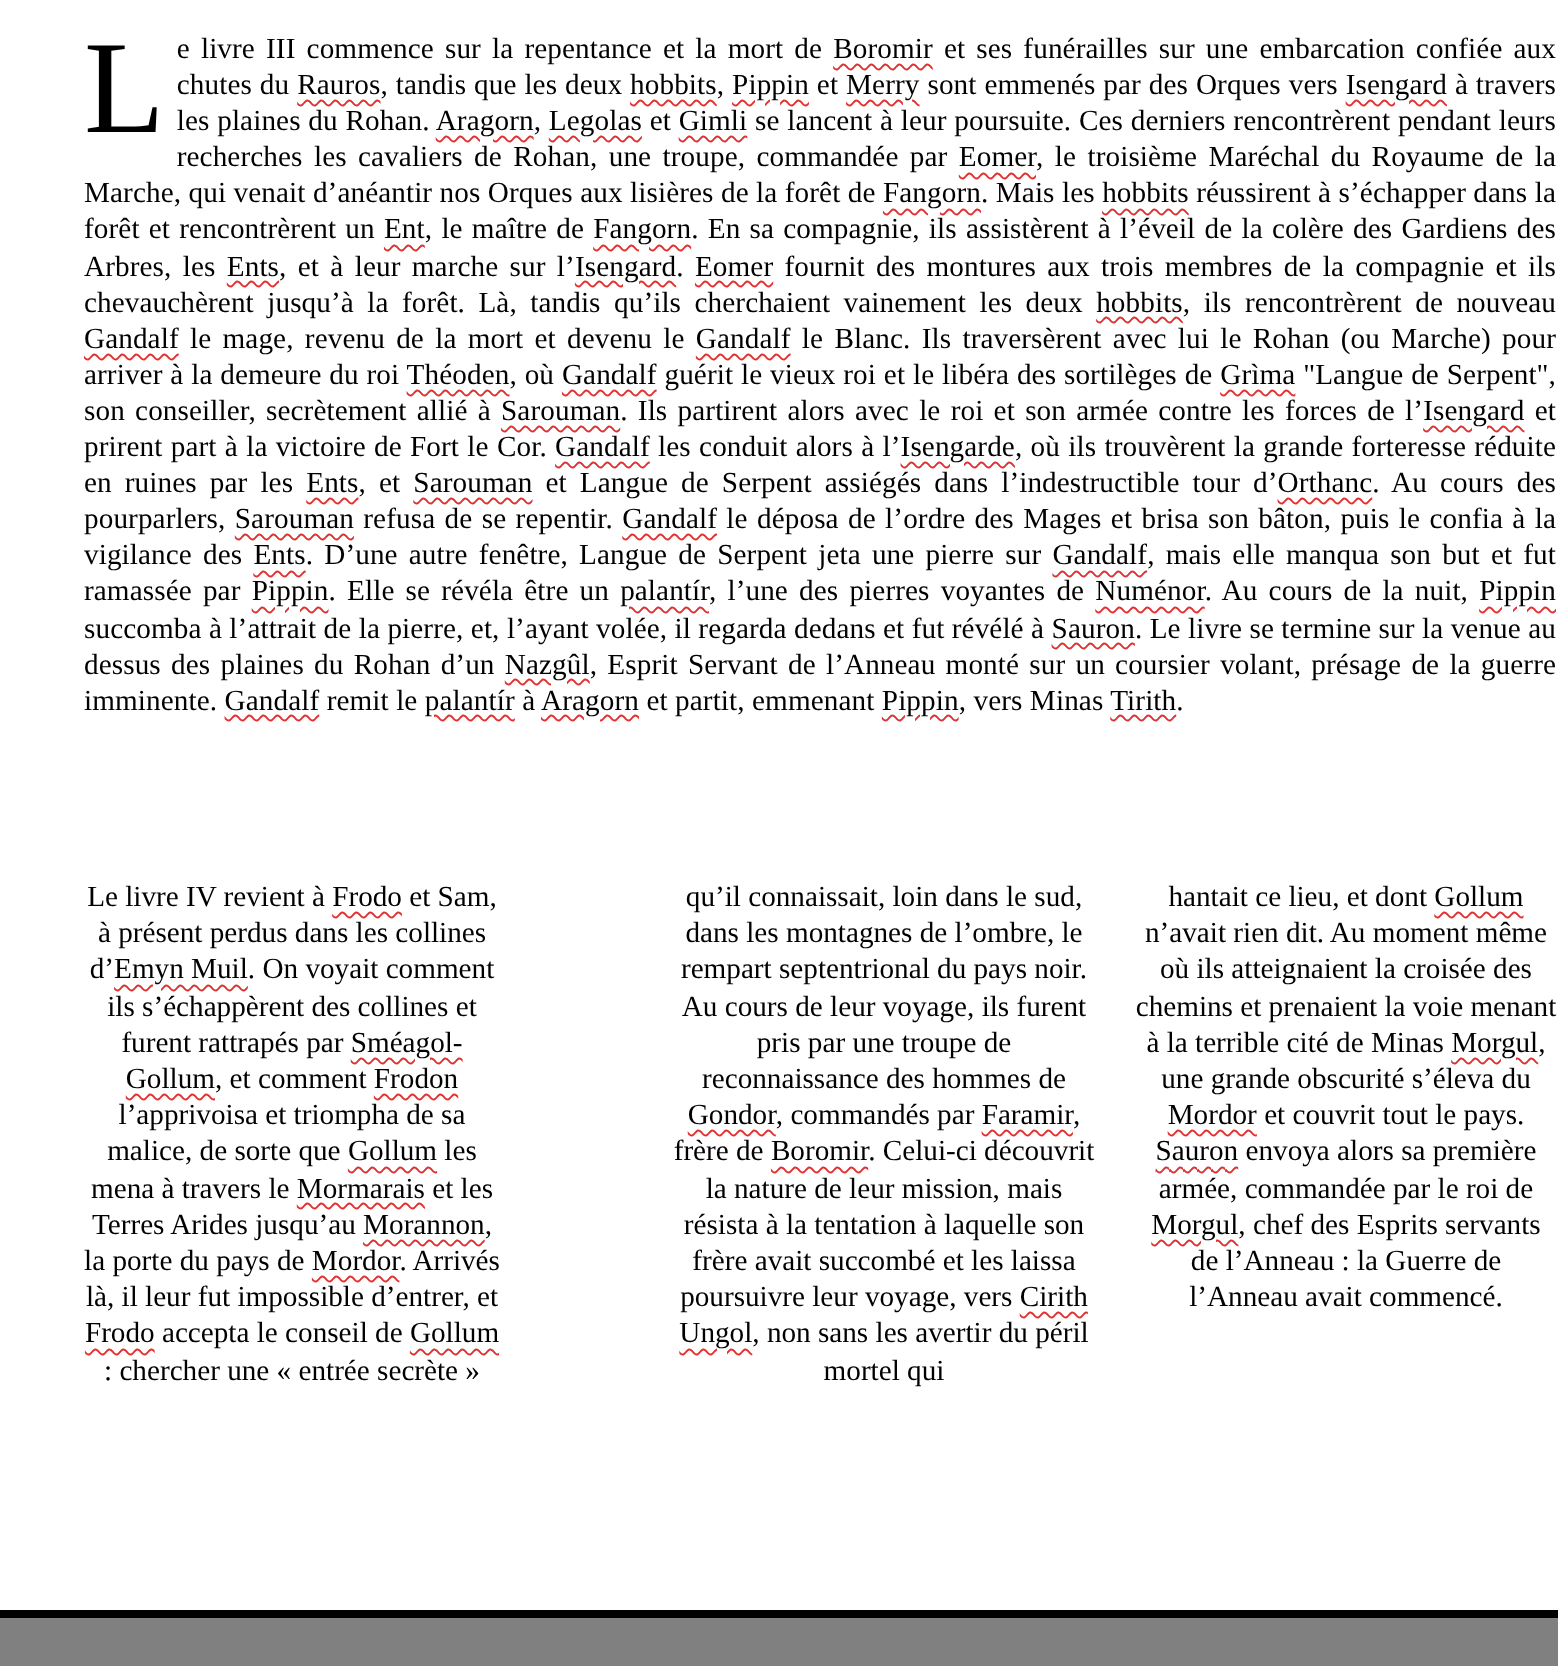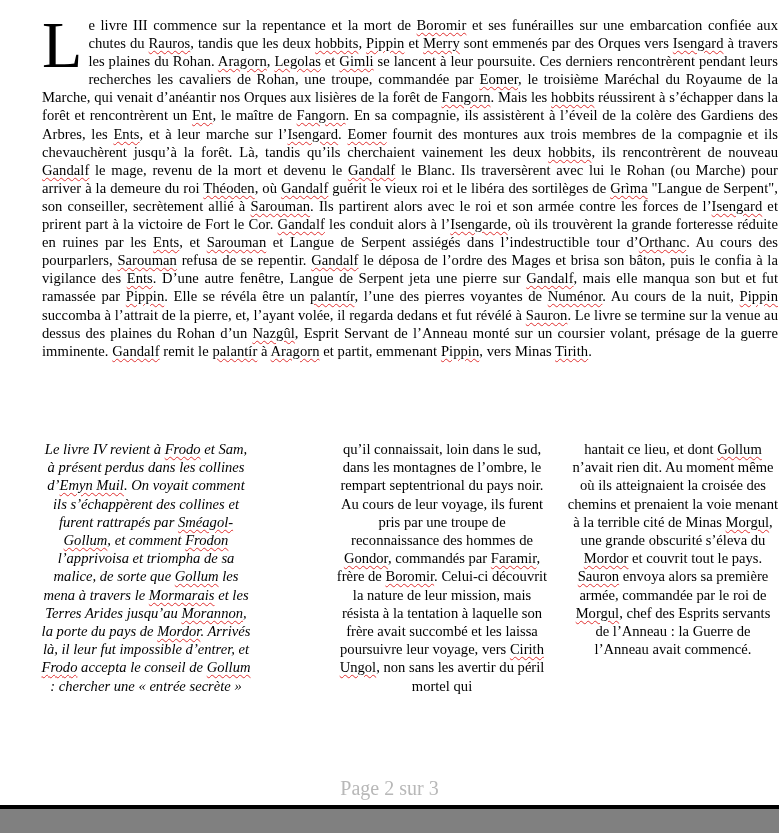--- a/index.html
+++ b/index.html
@@ -21,21 +21,21 @@
   .sp {
     text-decoration: underline wavy #e03030;
     text-decoration-thickness: 1px;
     text-underline-offset: 2px;
   }
   .columns { position: absolute; top: 440px; left: 0; width: 779px; }
   .col {
     position: absolute; top: 0; width: 212px;
     font-size: 14.6px; line-height: 18.2px; text-align: center;
   }
-  .col1 { left: 40px; font-style: italic; }
+  .col1 { left: 40px; }
   .col2 { left: 290px; margin-left: 46px; }
   .col3 { left: 567px; }
   .footer {
     position: absolute; top: 776px; left: 0; width: 779px; text-align: center;
     font-size: 20px; color: #b8b8b8; line-height: 24px;
   }
   .page-edge { position: absolute; top: 805px; left: 0; width: 779px; height: 4px; background: #000; }
   .workspace { position: absolute; top: 809px; left: 0; width: 779px; height: 24px; background: #808080; }
 </style>
 </head>
@@ -46,16 +46,15 @@
     <span class="dropcap">L</span>
     <span><span>e livre III commence sur la repentance et la mort de </span><span class="sp">Boromir</span><span> et ses funérailles sur une embarcation confiée aux chutes du </span><span class="sp">Rauros</span><span>, tandis que les deux </span><span class="sp">hobbits</span><span>, </span><span class="sp">Pippin</span><span> et </span><span class="sp">Merry</span><span> sont emmenés par des Orques vers </span><span class="sp">Isengard</span><span> à travers les plaines du Rohan. </span><span class="sp">Aragorn</span><span>, </span><span class="sp">Legolas</span><span> et </span><span class="sp">Gimli</span><span> se lancent à leur poursuite. Ces derniers rencontrèrent pendant leurs recherches les cavaliers de Rohan, une troupe, commandée par </span><span class="sp">Eomer</span><span>, le troisième Maréchal du Royaume de la Marche, qui venait d’anéantir nos Orques aux lisières de la forêt de </span><span class="sp">Fangorn</span><span>. Mais les </span><span class="sp">hobbits</span><span> réussirent à s’échapper dans la forêt et rencontrèrent un </span><span class="sp">Ent</span><span>, le maître de </span><span class="sp">Fangorn</span><span>. En sa compagnie, ils assistèrent à l’éveil de la colère des Gardiens des Arbres, les </span><span class="sp">Ents</span><span>, et à leur marche sur l’</span><span class="sp">Isengard</span><span>. </span><span class="sp">Eomer</span><span> fournit des montures aux trois membres de la compagnie et ils chevauchèrent jusqu’à la forêt. Là, tandis qu’ils cherchaient vainement les deux </span><span class="sp">hobbits</span><span>, ils rencontrèrent de nouveau </span><span class="sp">Gandalf</span><span> le mage, revenu de la mort et devenu le </span><span class="sp">Gandalf</span><span> le Blanc. Ils traversèrent avec lui le Rohan (ou Marche) pour arriver à la demeure du roi </span><span class="sp">Théoden</span><span>, où </span><span class="sp">Gandalf</span><span> guérit le vieux roi et le libéra des sortilèges de </span><span class="sp">Grìma</span><span> "Langue de Serpent", son conseiller, secrètement allié à </span><span class="sp">Sarouman</span><span>. Ils partirent alors avec le roi et son armée contre les forces de l’</span><span class="sp">Isengard</span><span> et prirent part à la victoire de Fort le Cor. </span><span class="sp">Gandalf</span><span> les conduit alors à l’</span><span class="sp">Isengarde</span><span>, où ils trouvèrent la grande forteresse réduite en ruines par les </span><span class="sp">Ents</span><span>, et </span><span class="sp">Sarouman</span><span> et Langue de Serpent assiégés dans l’indestructible tour d’</span><span class="sp">Orthanc</span><span>. Au cours des pourparlers, </span><span class="sp">Sarouman</span><span> refusa de se repentir. </span><span class="sp">Gandalf</span><span> le déposa de l’ordre des Mages et brisa son bâton, puis le confia à la vigilance des </span><span class="sp">Ents</span><span>. D’une autre fenêtre, Langue de Serpent jeta une pierre sur </span><span class="sp">Gandalf</span><span>, mais elle manqua son but et fut ramassée par </span><span class="sp">Pippin</span><span>. Elle se révéla être un </span><span class="sp">palantír</span><span>, l’une des pierres voyantes de </span><span class="sp">Numénor</span><span>. Au cours de la nuit, </span><span class="sp">Pippin</span><span> succomba à l’attrait de la pierre, et, l’ayant volée, il regarda dedans et fut révélé à </span><span class="sp">Sauron</span><span>. Le livre se termine sur la venue au dessus des plaines du Rohan d’un </span><span class="sp">Nazgûl</span><span>, Esprit Servant de l’Anneau monté sur un coursier volant, présage de la guerre imminente. </span><span class="sp">Gandalf</span><span> remit le </span><span class="sp">palantír</span><span> à </span><span class="sp">Aragorn</span><span> et partit, emmenant </span><span class="sp">Pippin</span><span>, vers Minas </span><span class="sp">Tirith</span><span>.</span></span>
   </div>
 
   <div class="columns">
     <div class="col col1"><span>Le livre IV revient à </span><span class="sp">Frodo</span><span> et Sam, à présent perdus dans les collines d’</span><span class="sp">Emyn Muil</span><span>. On voyait comment ils s’échappèrent des collines et furent rattrapés par </span><span class="sp">Sméagol-Gollum</span><span>, et comment </span><span class="sp">Frodon</span><span> l’apprivoisa et triompha de sa malice, de sorte que </span><span class="sp">Gollum</span><span> les mena à travers le </span><span class="sp">Mormarais</span><span> et les Terres Arides jusqu’au </span><span class="sp">Morannon</span><span>, la porte du pays de </span><span class="sp">Mordor</span><span>. Arrivés là, il leur fut impossible d’entrer, et </span><span class="sp">Frodo</span><span> accepta le conseil de </span><span class="sp">Gollum</span><span> : chercher une « entrée secrète »</span></div>
     <div class="col col2"><span>qu’il connaissait, loin dans le sud, dans les montagnes de l’ombre, le rempart septentrional du pays noir. Au cours de leur voyage, ils furent pris par une troupe de reconnaissance des hommes de </span><span class="sp">Gondor</span><span>, commandés par </span><span class="sp">Faramir</span><span>, frère de </span><span class="sp">Boromir</span><span>. Celui-ci découvrit la nature de leur mission, mais résista à la tentation à laquelle son frère avait succombé et les laissa poursuivre leur voyage, vers </span><span class="sp">Cirith Ungol</span><span>, non sans les avertir du péril mortel qui</span></div>
     <div class="col col3"><span>hantait ce lieu, et dont </span><span class="sp">Gollum</span><span> n’avait rien dit. Au moment même où ils atteignaient la croisée des chemins et prenaient la voie menant à la terrible cité de Minas </span><span class="sp">Morgul</span><span>, une grande obscurité s’éleva du </span><span class="sp">Mordor</span><span> et couvrit tout le pays. </span><span class="sp">Sauron</span><span> envoya alors sa première armée, commandée par le roi de </span><span class="sp">Morgul</span><span>, chef des Esprits servants de l’Anneau : la Guerre de l’Anneau avait commencé.</span></div>
   </div>
 
-  <div class="footer">Page 2 sur 3</div>
 </div>
 <div class="page-edge"></div>
 <div class="workspace"></div>
 
 </body></html>

